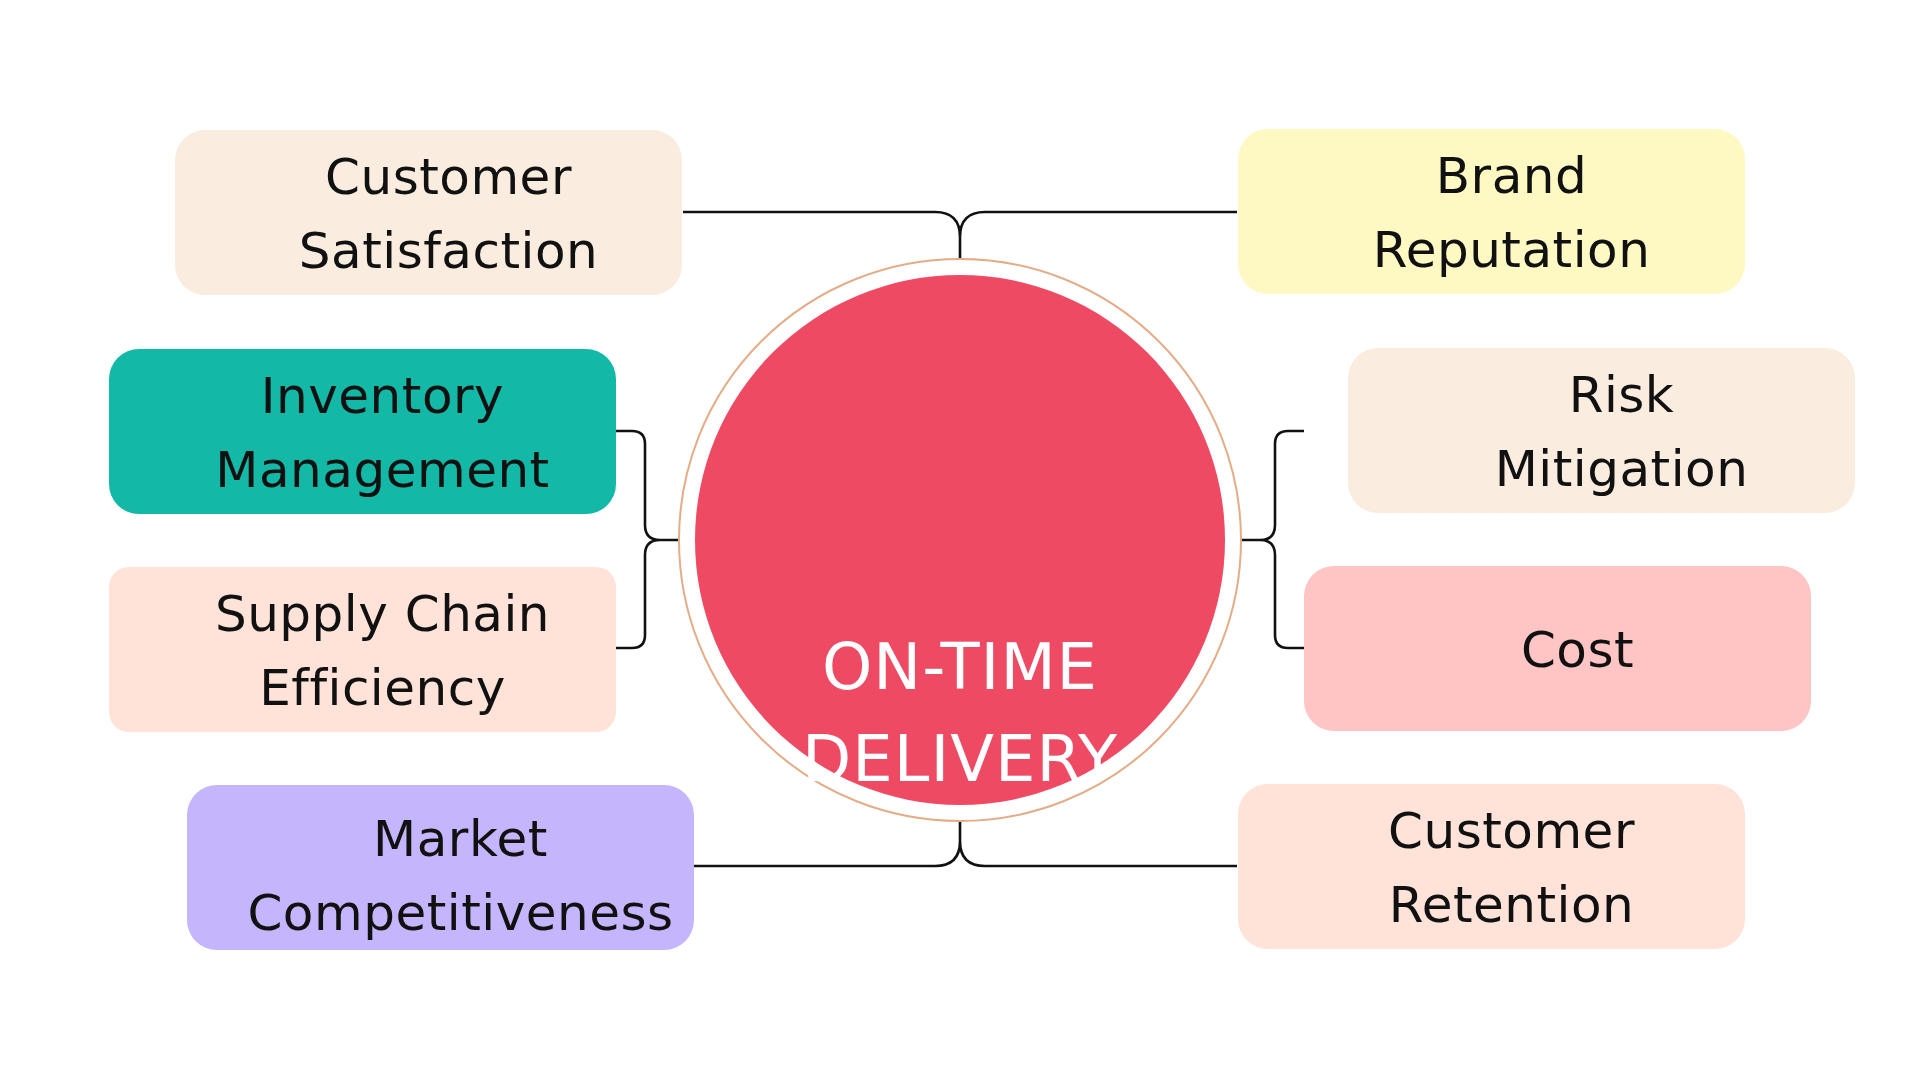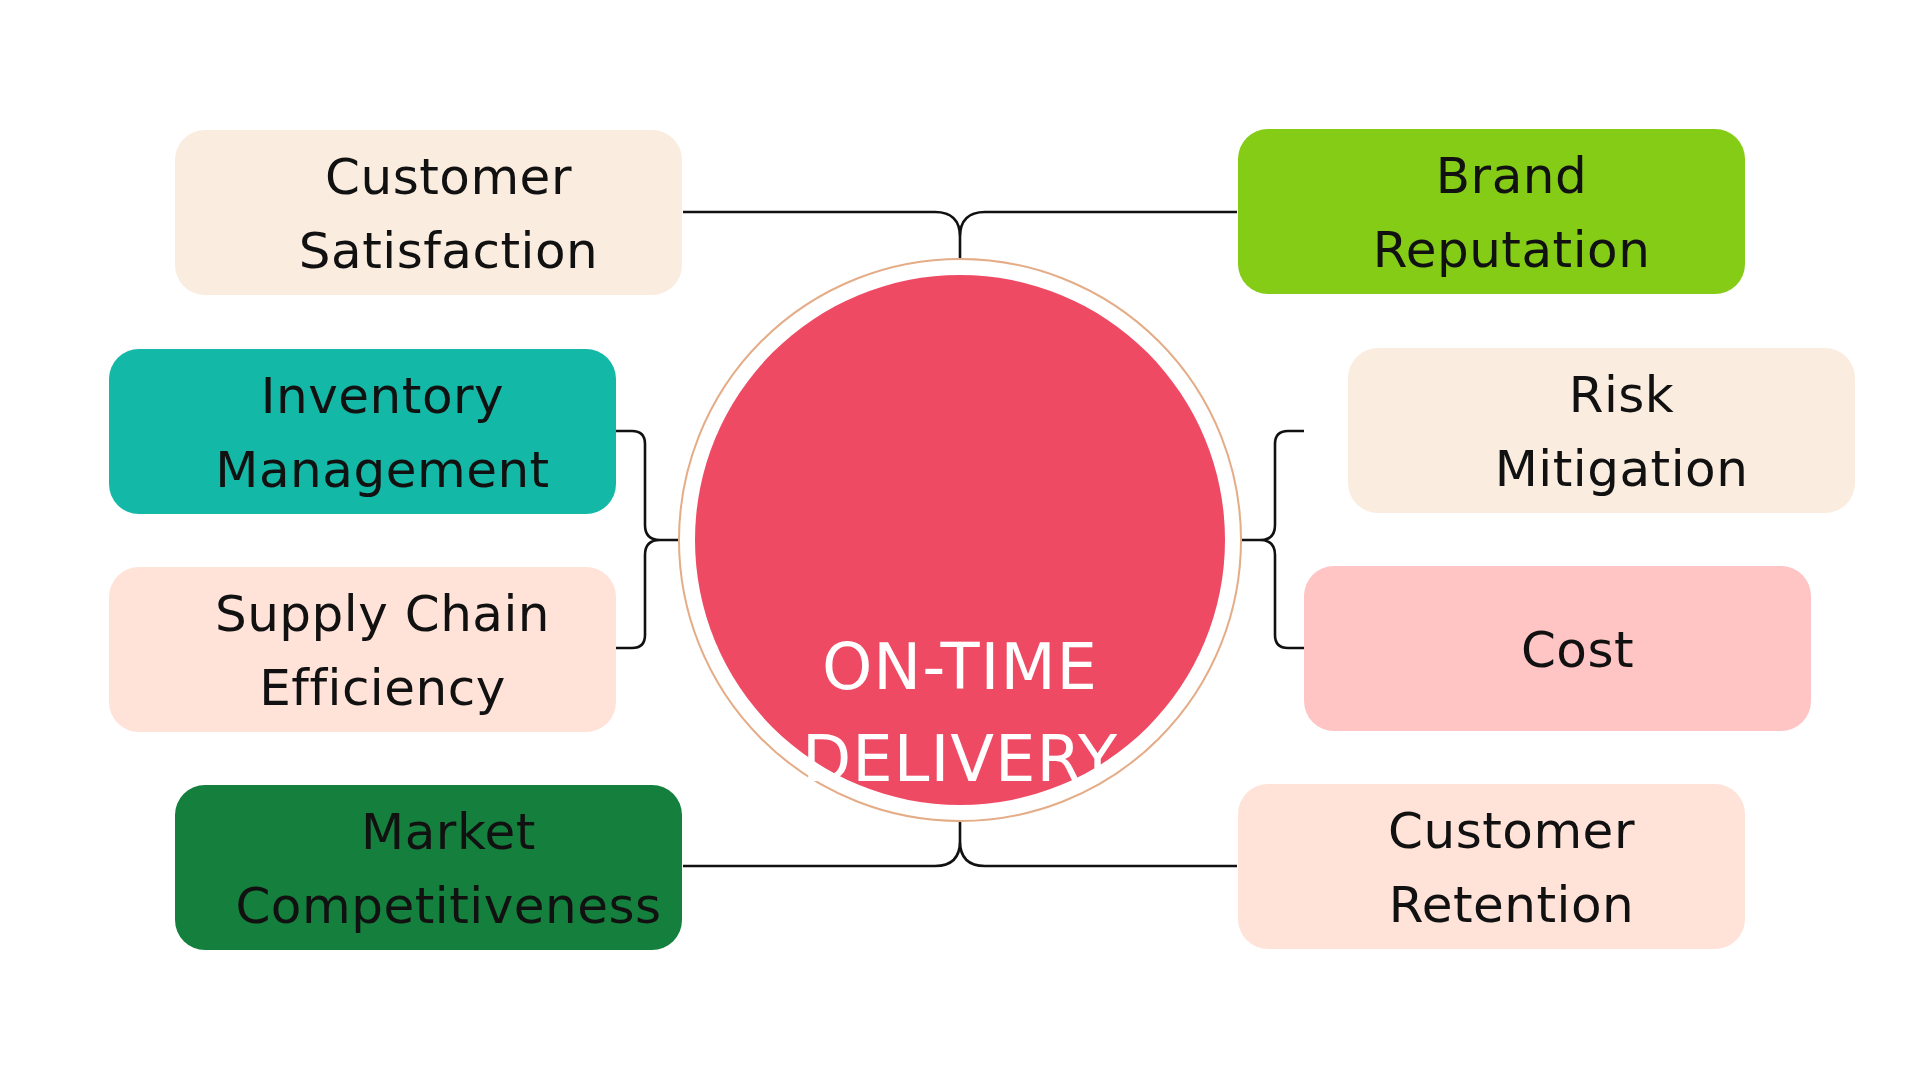--- a/index.html
+++ b/index.html
@@ -42,31 +42,31 @@
 <div class="box cream" style="left: 175px; top: 130px; background: rgb(250, 237, 223);">
   <span>Customer</span>
   <span>Satisfaction</span>
 </div>
 
 <div class="box pink" style="left: 109px; top: 349px; background: #14b8a6; text-align: right;">
   <span>Inventory</span>
   <span>Management</span>
 </div>
 
-<div class="box peach" style="left: 109px; top: 567px; background: rgb(255, 227, 216);">
+<div class="box peach" style="left: 109px; top: 567px; background: rgb(255, 227, 216); border-radius: 20px;">
   <span>Supply Chain</span>
   <span>Efficiency</span>
 </div>
 
-<div class="box cream" style="left: 175px; top: 785px; background: #15803d;">
+<div class="box cream" style="left: 187px; top: 785px; background: #c4b5fd; justify-content: flex-end;">
   <span>Market</span>
   <span>Competitiveness</span>
 </div>
 
-<div class="box peach" style="left: 1238px; top: 129px; background: #84cc16;">
+<div class="box peach" style="left: 1238px; top: 129px; background: #fef9c3;">
   <span>Brand</span>
   <span>Reputation</span>
 </div>
 
 <div class="box cream" style="left: 1348px; top: 348px; background: rgb(250, 237, 223);">
   <span>Risk</span>
   <span>Mitigation</span>
 </div>
 
 <div class="box pink" style="left: 1304px; top: 566px; background: rgb(255, 196, 196);">

